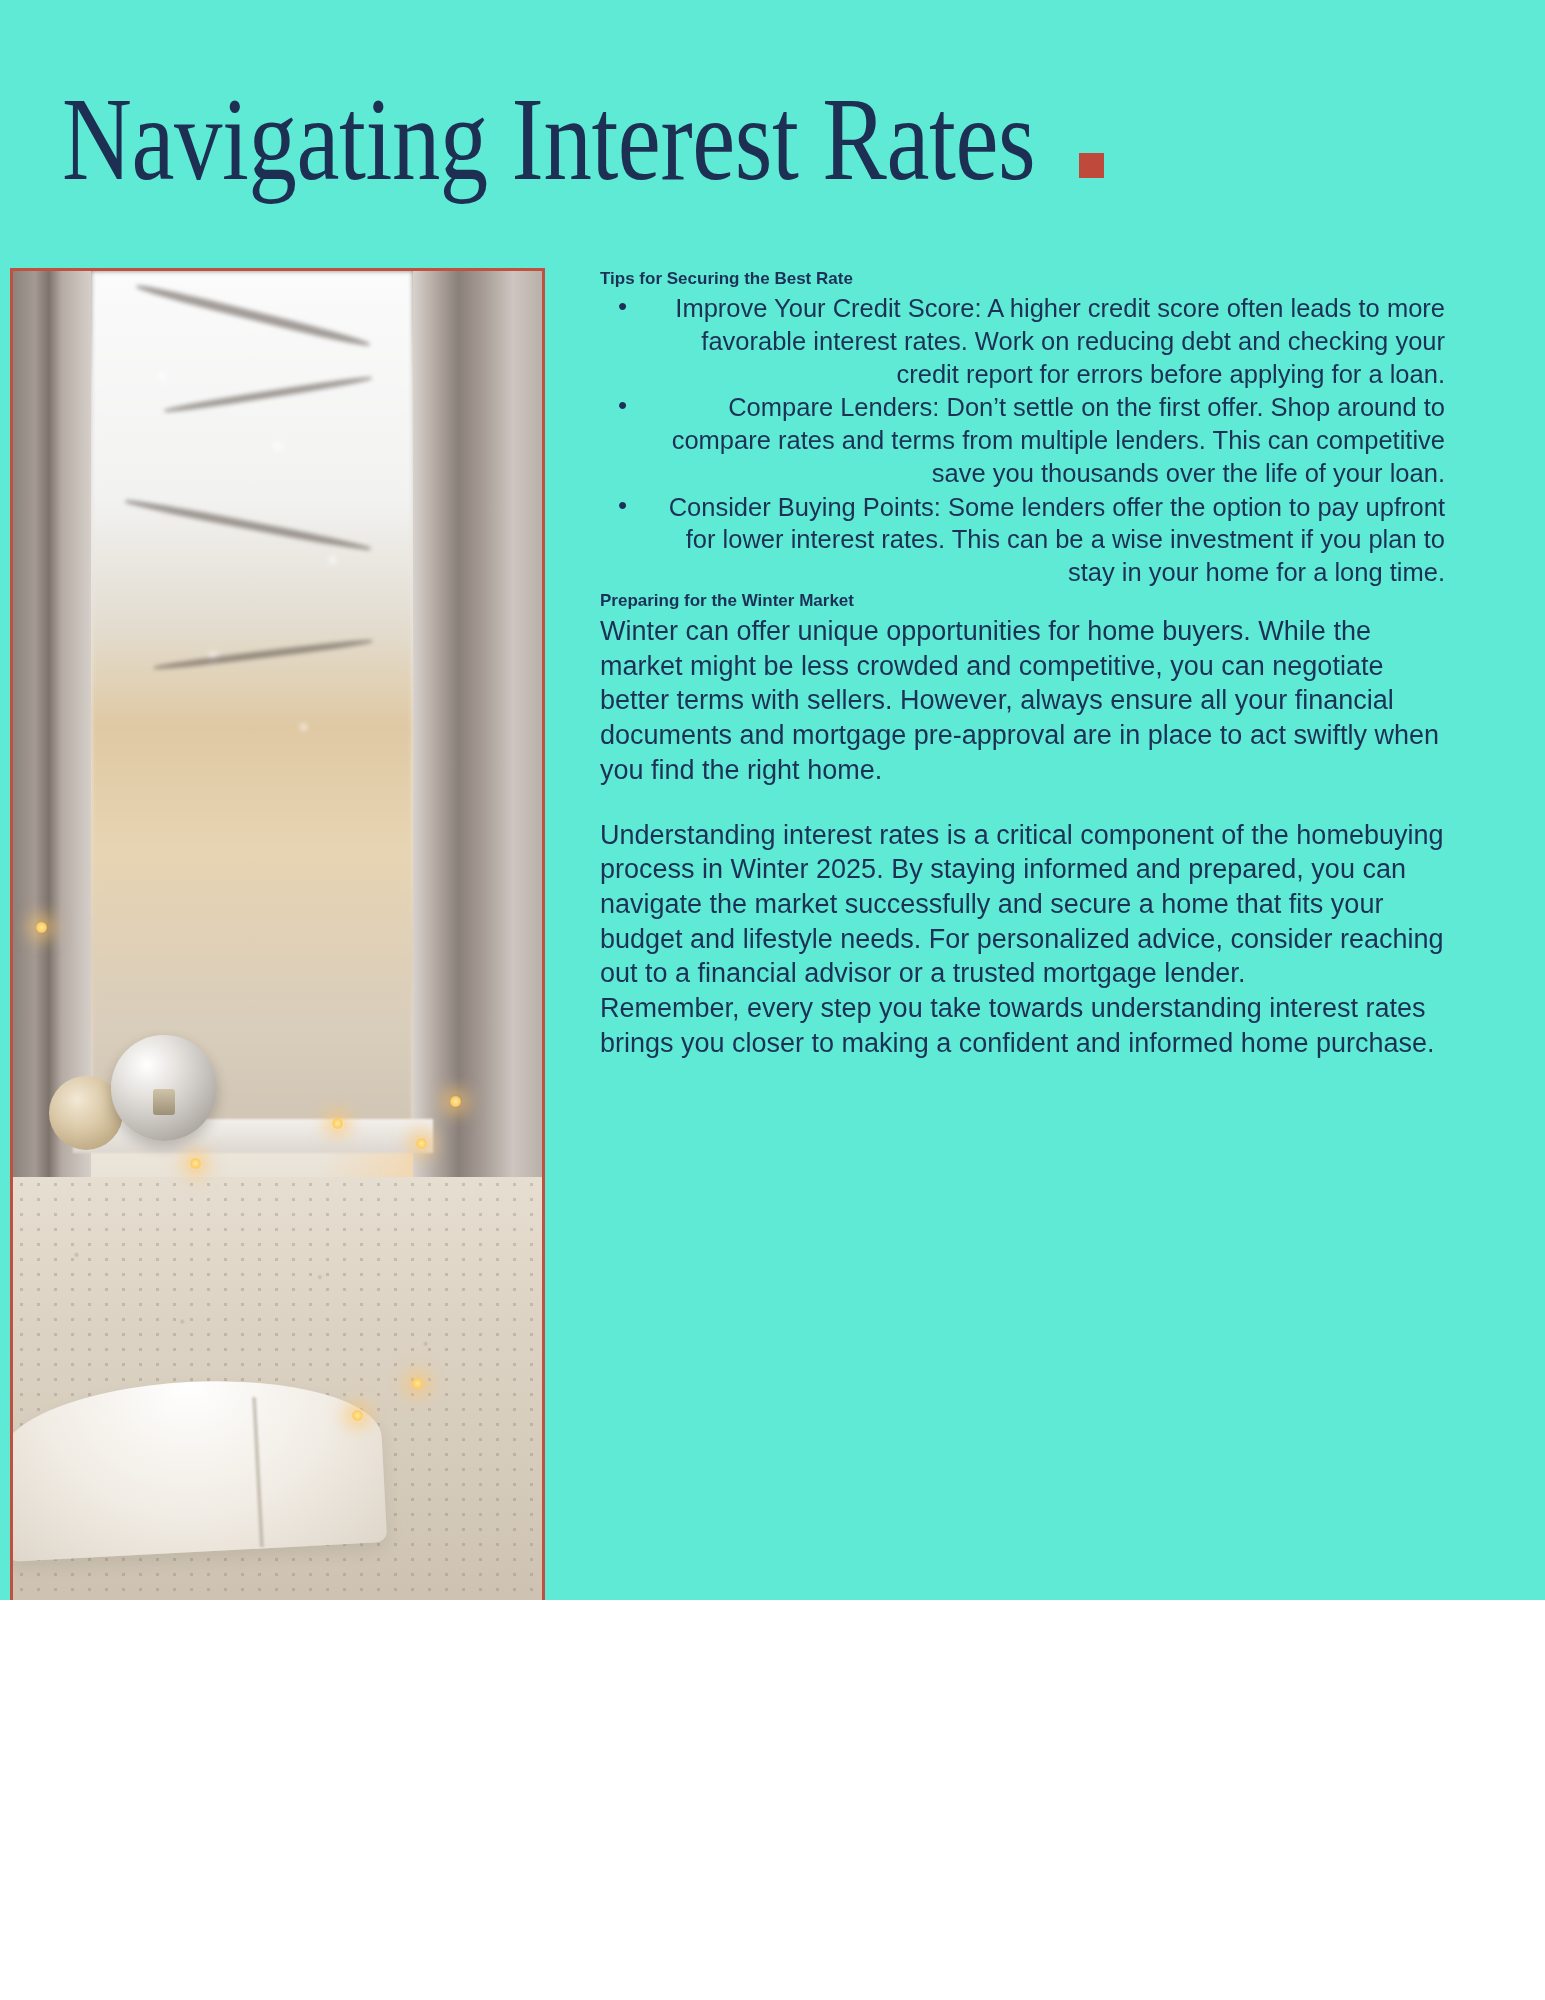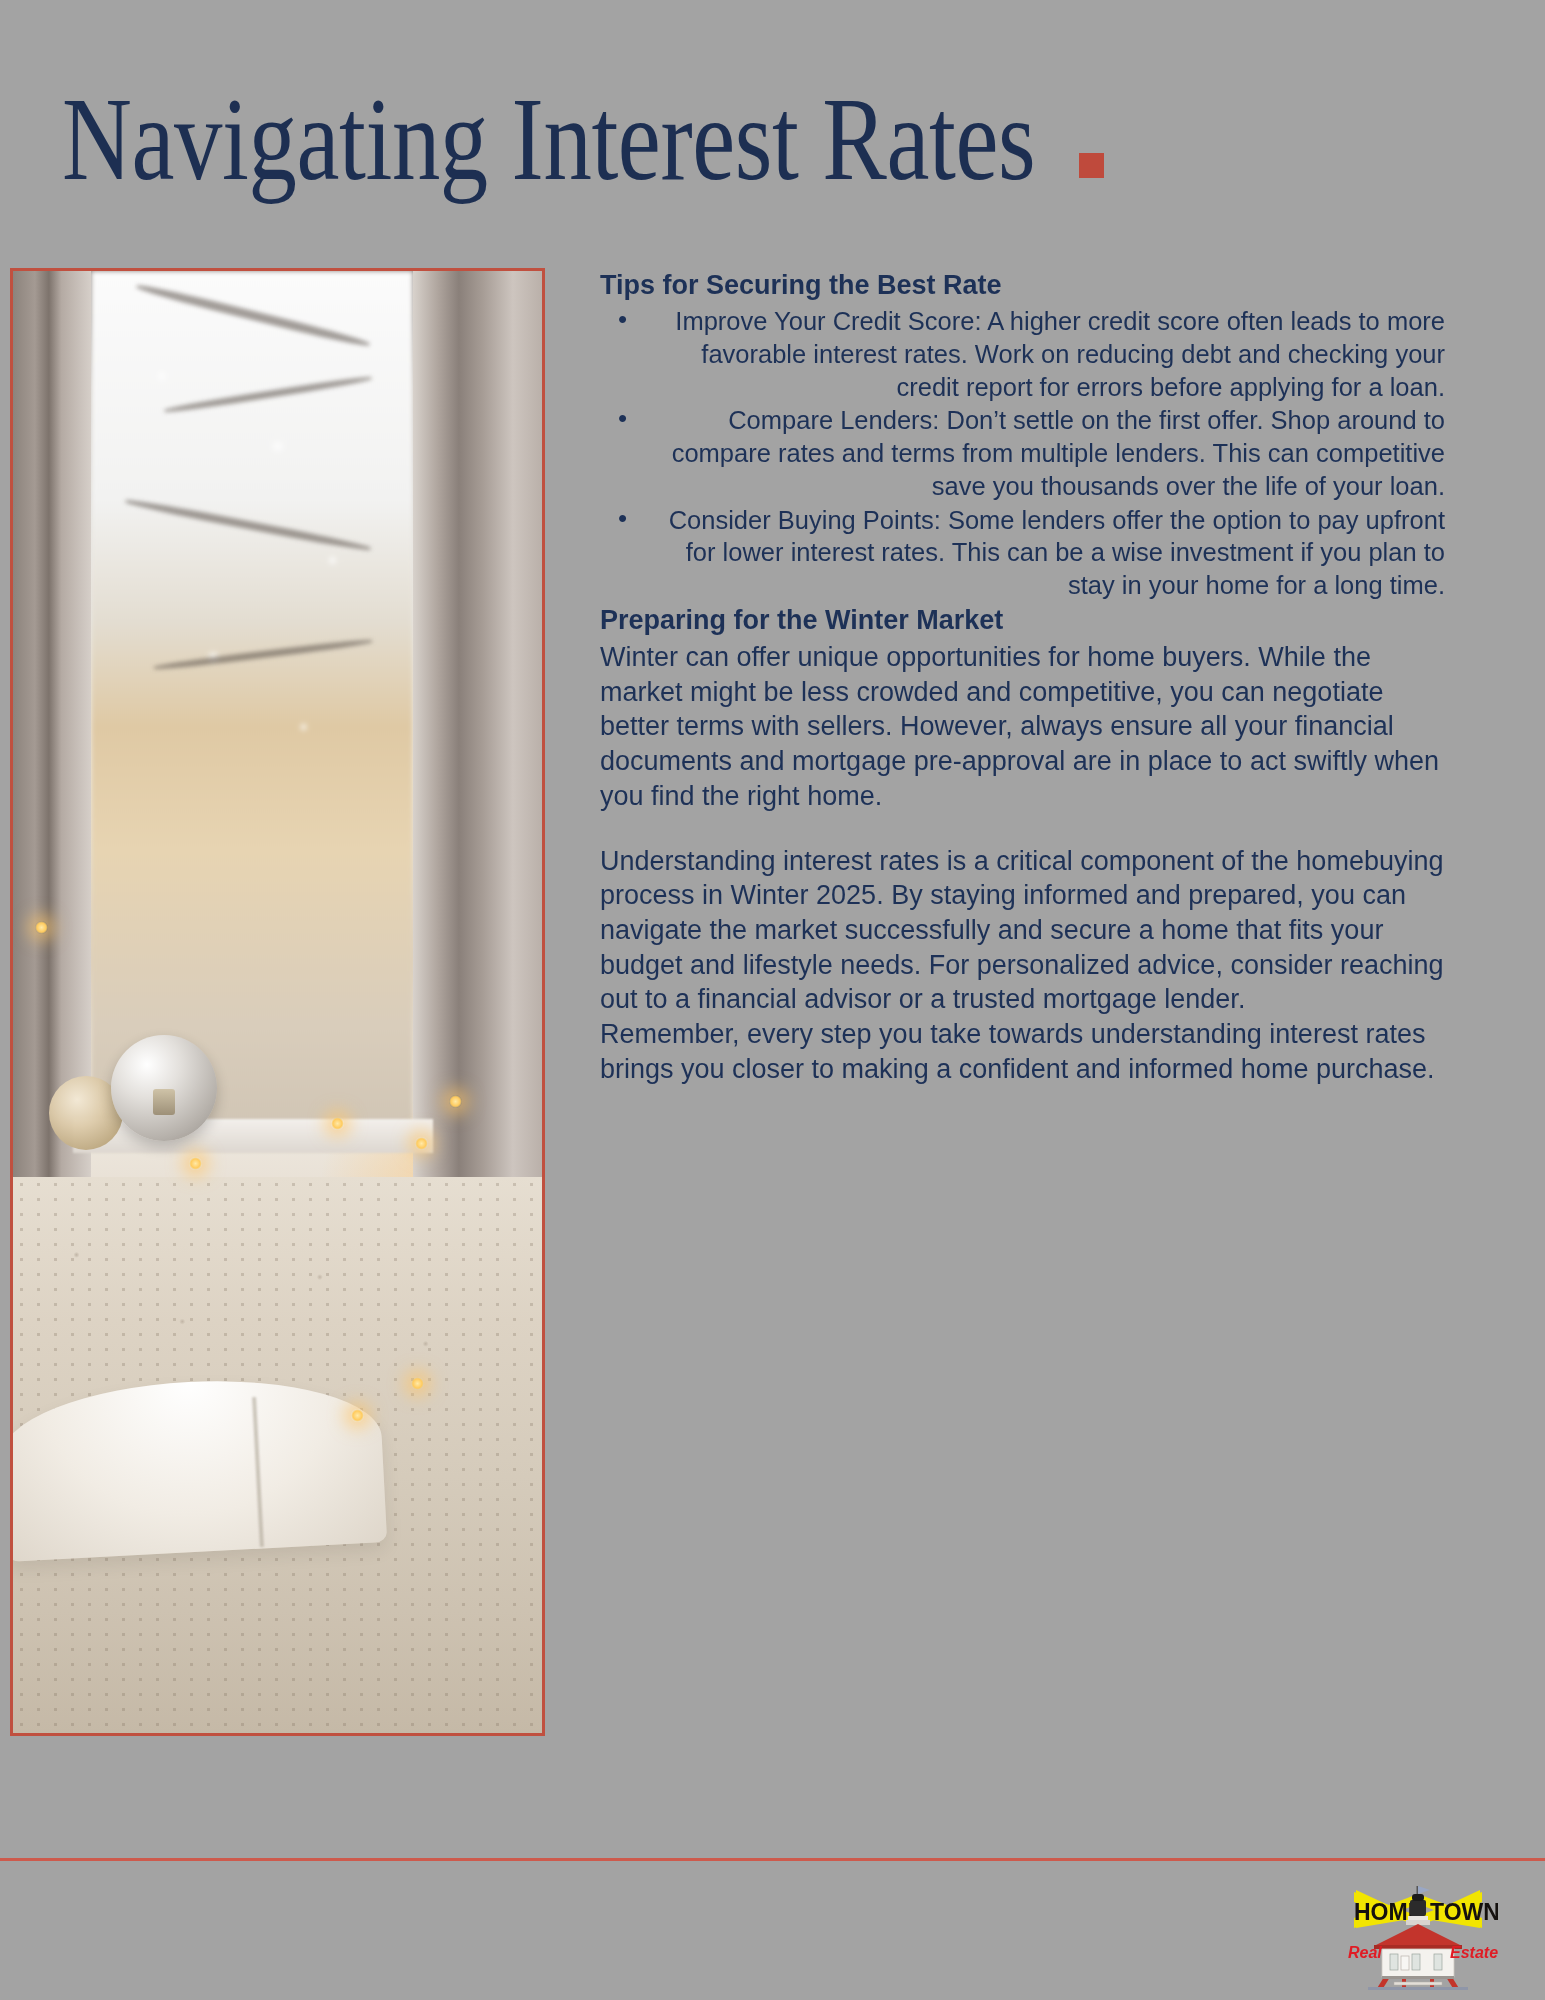--- a/index.html
+++ b/index.html
@@ -3,22 +3,22 @@
 <meta charset="utf-8">
 <style>
   * { margin:0; padding:0; box-sizing:border-box; }
   html, body {
     width:1545px; height:2000px;
     background:#ffffff;
     font-family:"Liberation Sans", sans-serif;
   }
   .page {
     position:relative;
-    width:1545px; height:2000px;
-    background:#a3a3a3;
+    width:1545px; height:1600px;
+    background:#5eead4;
     overflow:hidden;
   }
 
   
   .title-row {
     position:absolute;
     left:62px; top:78px;
     width:1420px; height:120px;
     display:flex; align-items:flex-end; gap:26px;
   }
@@ -157,21 +157,21 @@
     box-shadow:0 0 16px 7px rgba(255,198,105,.6);
   }
 
   
   .content {
     position:absolute;
     left:600px; top:268px;
     width:845px;
   }
   .h-sub {
-    font-size:27px;
+    font-size:17px;
     font-weight:700;
     color:#1d3157;
     line-height:1.30;
     margin-bottom:2px;
   }
   .bullets { list-style:none; margin:0 0 0 0; padding:0;text-align:right; }
   .bullets li {
     position:relative;
     padding-left:46px;
     font-size:25.5px;

